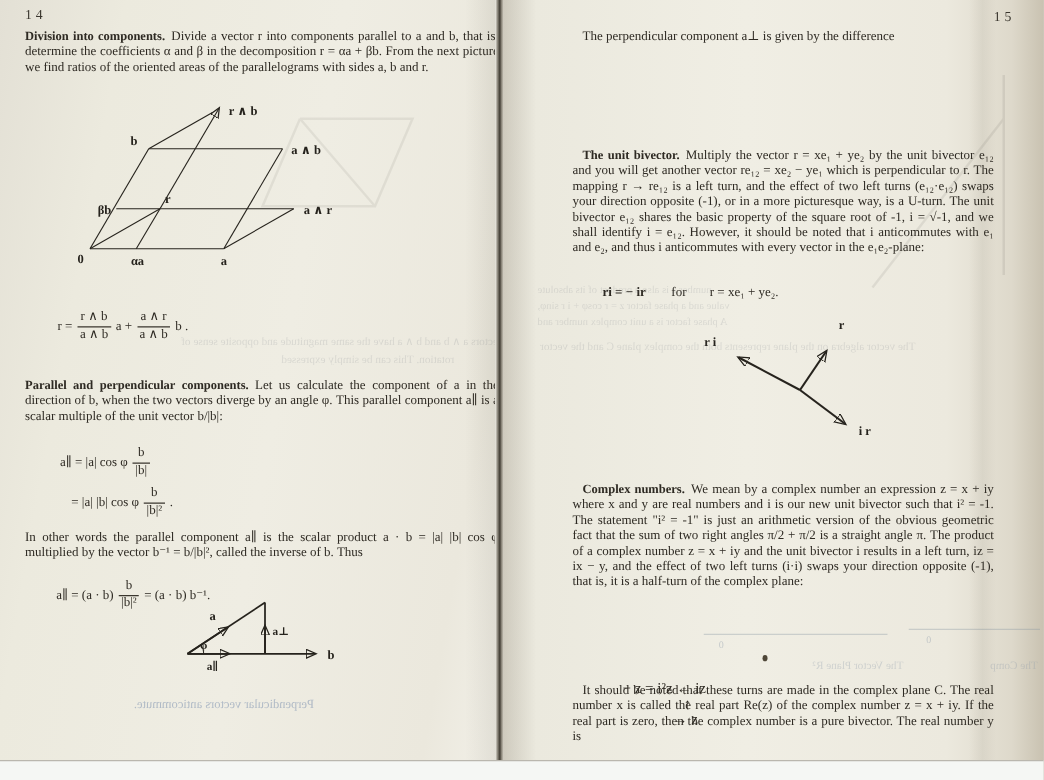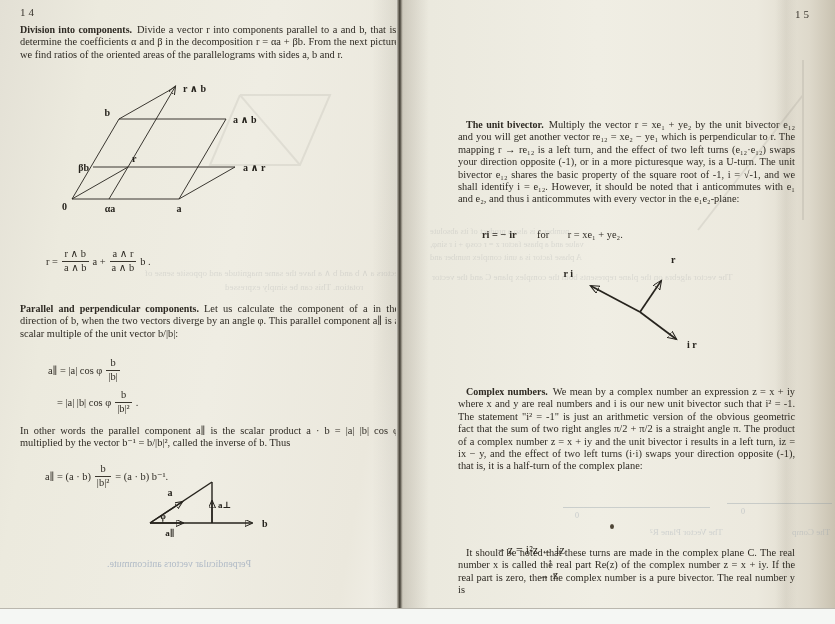--- a/index.html
+++ b/index.html
@@ -178,20 +178,21 @@
   <div class="page page-right">
 
     <svg style="position:absolute;left:280px;top:40px;opacity:.08" width="150" height="200" viewBox="0 0 150 200">
       <line x1="15" y1="190" x2="120" y2="55" stroke-width="2"></line>
       <line x1="120" y1="20" x2="120" y2="180" stroke-width="2"></line>
     </svg>
   </div>
 
   <div class="pagenum" style="left:795px;top:8px;">15</div>
 
+  <p class="para para-r" style="left:458px;top:24px;width:336px;">The perpendicular component a⊥ is given by the difference</p>
 
 
 
   <p class="para para-r" style="left:458px;top:119px;width:337px;">
     <span class="sect">The unit bivector</span><span class="sect">. </span><span>Multiply the vector r = xe₁ + ye₂ by the unit bivector e₁₂ and you will get another vector re₁₂ = xe₂ − ye₁ which is perpendicular to r. The mapping r → re₁₂ is a left turn, and the effect of two left turns (e₁₂·e₁₂) swaps your direction opposite (-1), or in a more picturesque way, is a U-turn. The unit bivector e₁₂ shares the basic property of the square root of -1, i = √-1, and we shall identify i = e₁₂. However, it should be noted that i anticommutes with e₁ and e₂, and thus i anticommutes with every vector in the e₁e₂-plane:</span>
   </p>
 
   <div class="fline" style="left:482px;top:229px;font-weight:bold;">
     <span>ri = − ir</span>
     <span style="font-weight:normal;margin-left:18px;">for</span>

